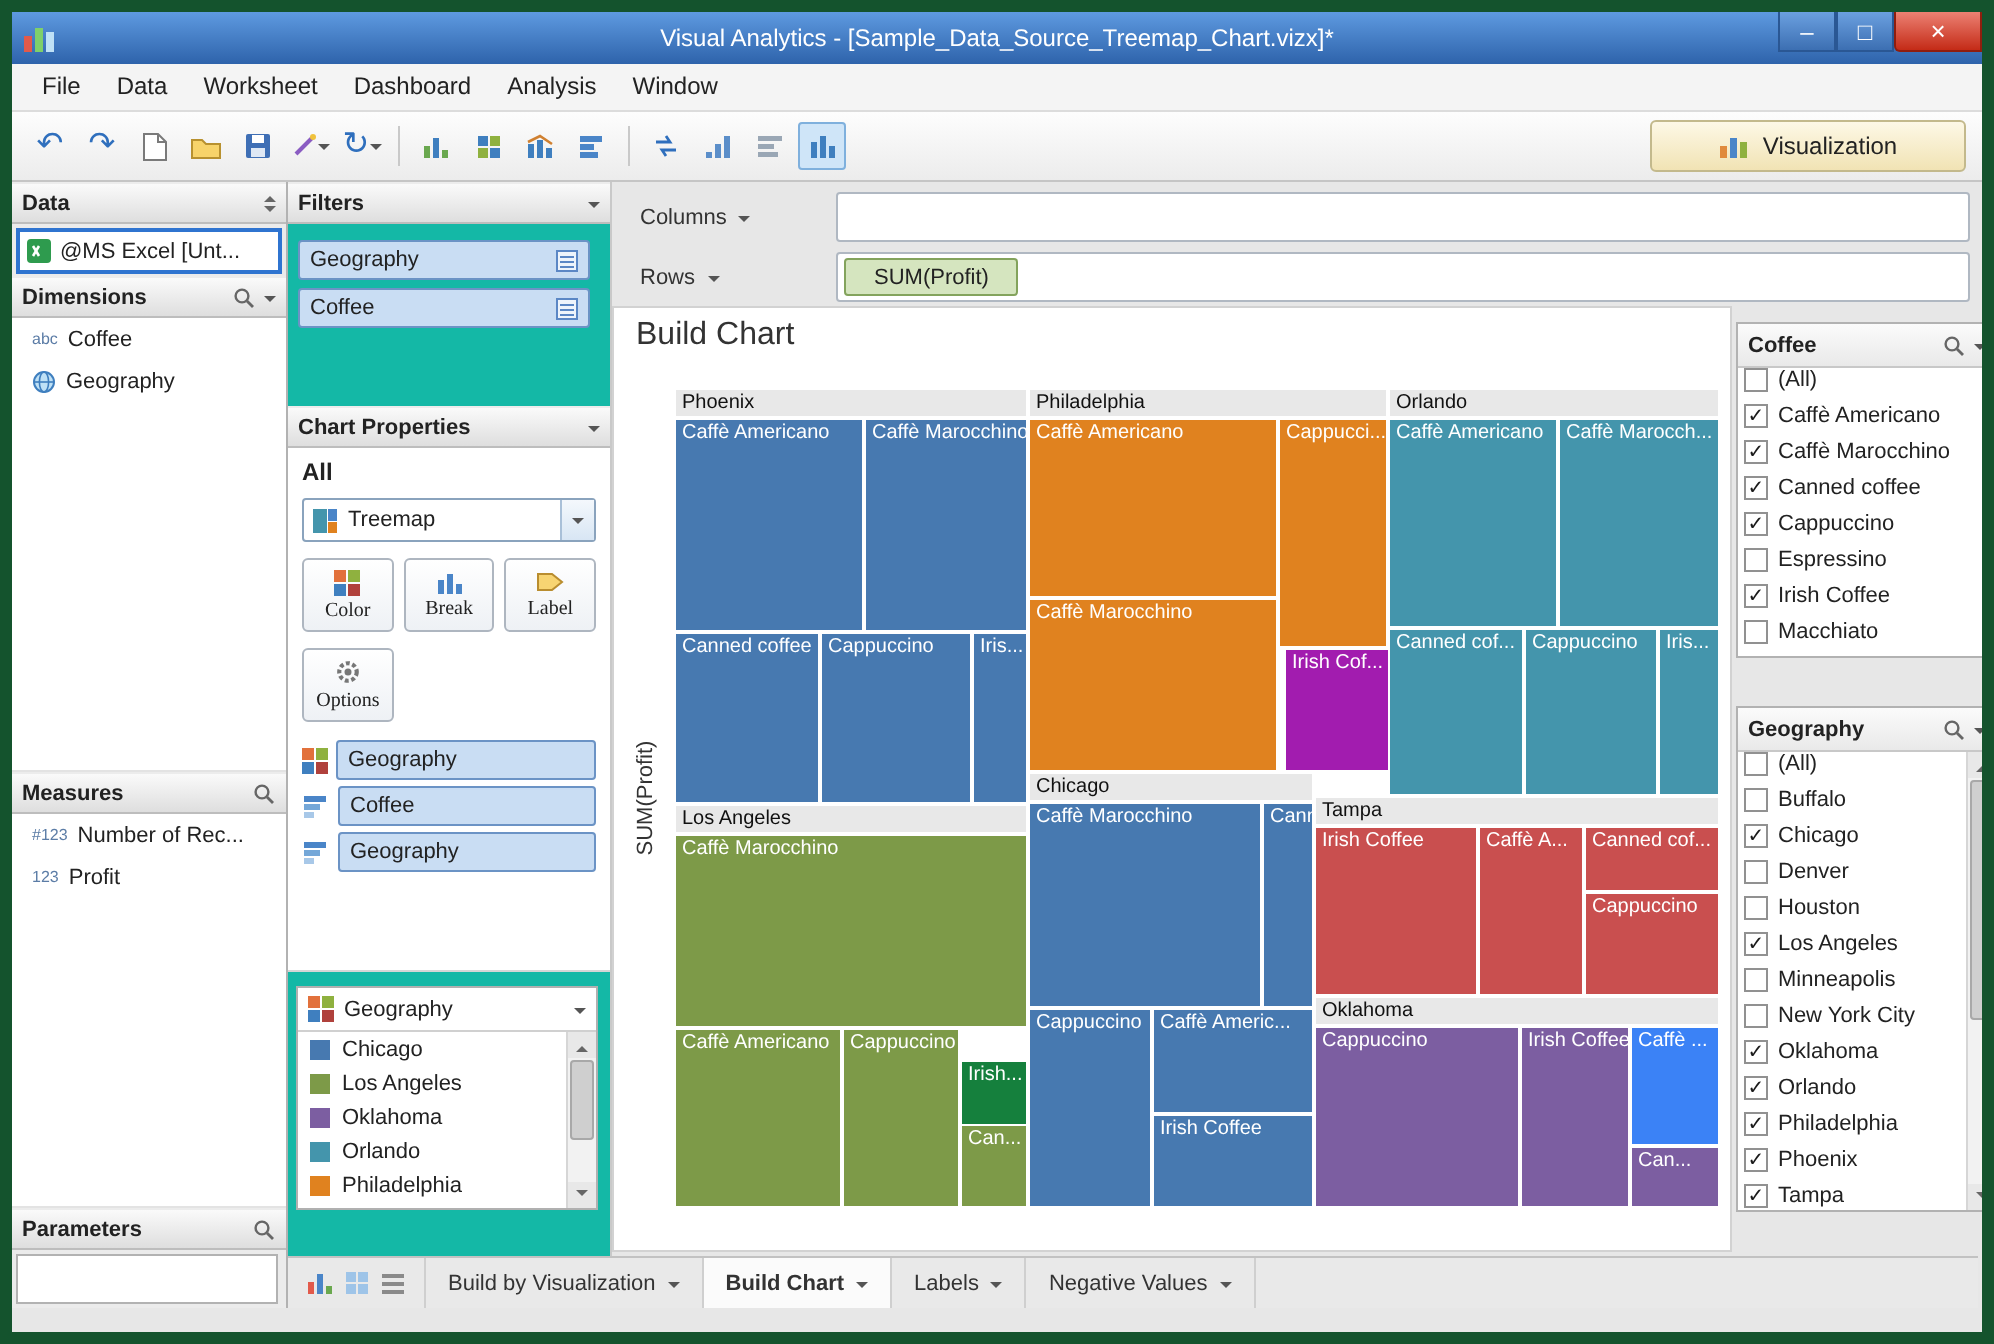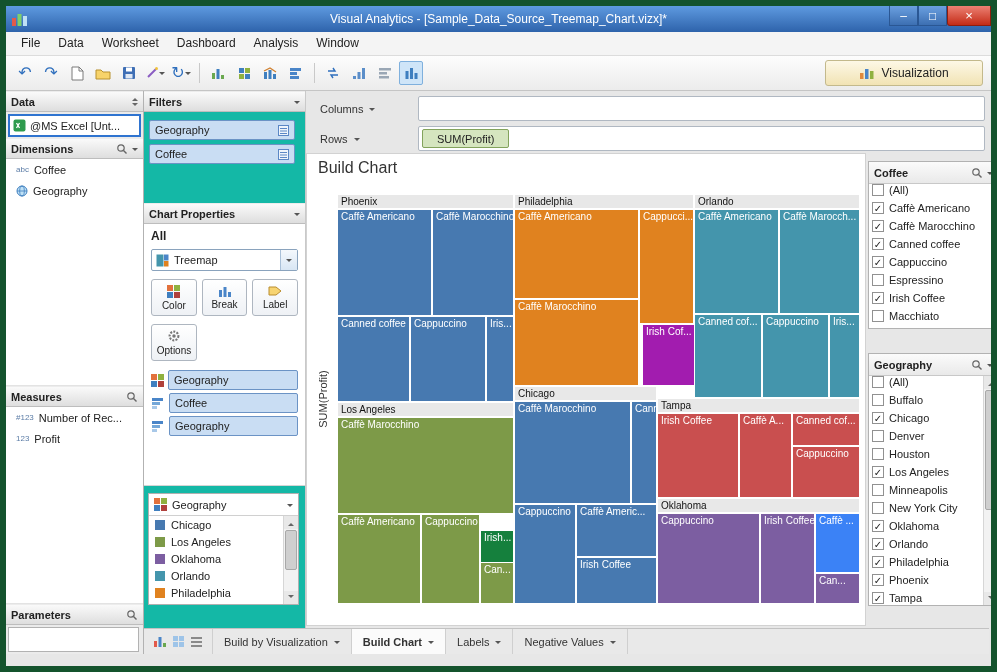--- a/index.html
+++ b/index.html
@@ -43,21 +43,21 @@
 
   
   .filters-panel { position:absolute; left:138px; top:85px; width:162px; height:537px; background:#14b8a6; border-right:1px solid #c9c9c9; }
   .pill { height:20px; background:#c9ddf3; border:1px solid #6b93c5; border-radius:2px; display:flex; align-items:center; gap:4px; padding:0 5px; font-size:11px; overflow:hidden; white-space:nowrap; }
   .fp-pill { position:absolute; left:5px; right:10px; }
   .props-body { position:absolute; left:0; right:0; top:133px; height:262px; background:#fff; border-bottom:1px solid #d5d5d5; padding:5px 7px; }
   .scope { font-weight:bold; font-size:12px; margin-bottom:6px; }
   .select { height:22px; border:1px solid #8aa3bd; background:#fff; border-radius:2px; display:flex; align-items:center; gap:5px; padding:0 0 0 4px; }
   .select .dd { margin-left:auto; width:17px; height:20px; background:linear-gradient(#f4f8fc,#d8e6f4); border-left:1px solid #a9c0d8; display:flex; align-items:center; justify-content:center; }
   .btn-row { display:flex; gap:5px; margin-top:8px; }
-  .pbtn { width:46px; height:37px; border:1px solid #aeb6c0; border-radius:3px; background:linear-gradient(#ffffff,#eef1f5); display:flex; flex-direction:column; align-items:center; justify-content:center; gap:2px; font-size:10px; }
+  .pbtn { width:46px; height:37px; border:1px solid #aeb6c0; border-radius:3px; background:linear-gradient(#ffffff,#eef1f5); display:flex; flex-direction:column; align-items:center; justify-content:center; gap:2px; font-size:10px;font-family:Liberation Serif, serif; }
   .shelf-rows { margin-top:9px; display:flex; flex-direction:column; gap:3px; }
   .srow { display:flex; align-items:center; gap:4px; }
   .srow .pill { flex:1; }
   .legend-box { position:absolute; left:4px; right:6px; top:402px; height:112px; background:#fff; border:1px solid #b0b0b0; }
   .legend-hdr { height:22px; border-bottom:1px solid #d0d0d0; display:flex; align-items:center; gap:5px; padding:0 5px; }
   .legend-list { position:relative; height:88px; overflow:hidden; }
   .legend-row { height:17px; display:flex; align-items:center; gap:6px; padding:0 6px; }
   .swatch { width:10px; height:10px; flex:none; }
 
   

